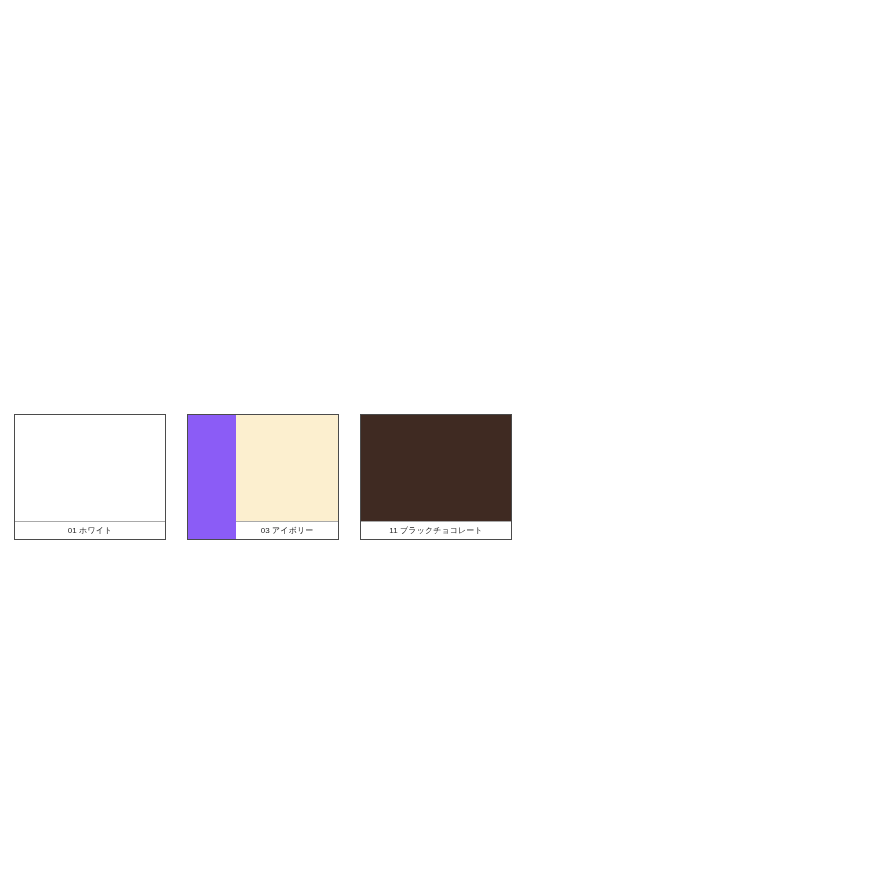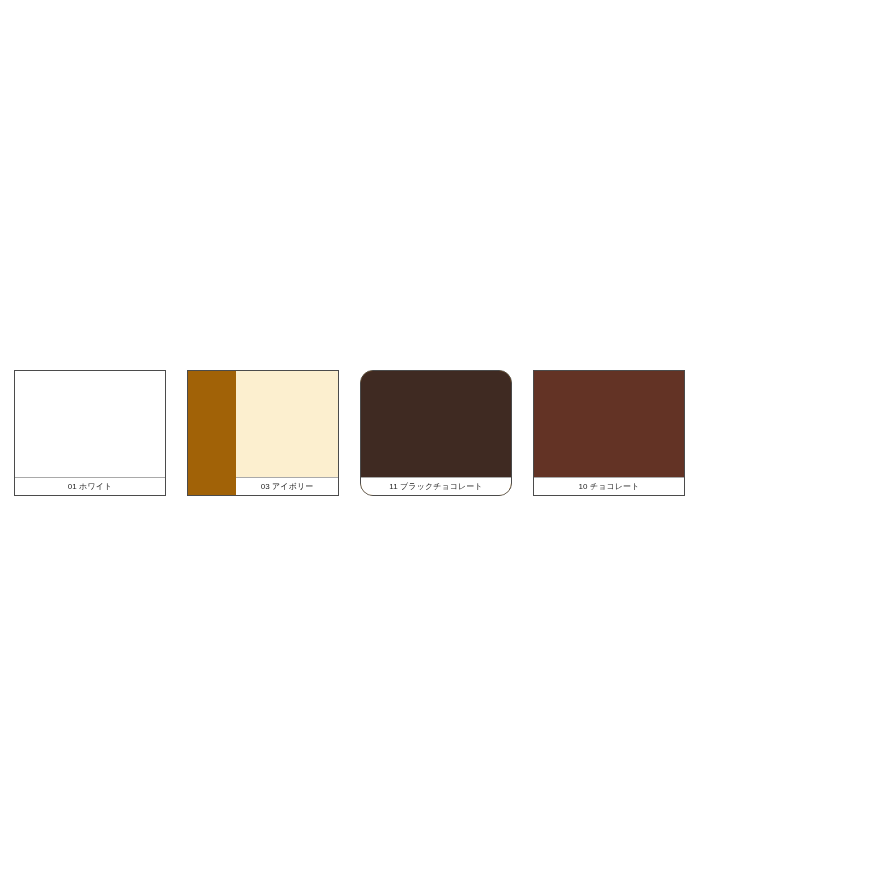--- a/index.html
+++ b/index.html
@@ -26,24 +26,25 @@
     align-items: flex-start;
     justify-content: flex-start;
   }
 
   .swatch-card {
     width: 152px;
     height: 126px;
     margin-right: 21px;
     box-sizing: border-box;
     border: 1.4px solid #4b4b4b;
-    background: #a16207;
+    background: #8b5cf6;
     display: flex;
     flex-direction: column;
     overflow: hidden;
+    margin-top: 44px;
   }
   .swatch-card:last-child {
     margin-right: 0;
   }
 
   .swatch-color {
     flex: 0 0 107px;
     width: 100%;
     box-sizing: border-box;
     border-bottom: 1.4px solid #a9a9a9;
@@ -82,27 +83,21 @@
   </div>
 
 
   <div class="swatch-card" style="border-color: rgb(75, 75, 75); padding-left: 48px;">
     <div class="swatch-color" style="background-color: rgb(252, 239, 207); border-bottom-color: rgb(169, 169, 169);"></div>
     <div class="swatch-label" style="background-color: rgb(255, 255, 255);">
       <span class="swatch-label-text" style="color: rgb(28, 28, 28);">03 アイボリー</span>
     </div>
   </div>
 
-  <div class="swatch-card" style="border-color: rgb(75, 75, 75); border-radius: 13px;">
+  <div class="swatch-card" style="border-color: rgb(75, 75, 75);">
     <div class="swatch-color" style="background-color: rgb(63, 42, 34); border-bottom-color: rgb(169, 169, 169);"></div>
     <div class="swatch-label" style="background-color: rgb(255, 255, 255);">
       <span class="swatch-label-text" style="color: rgb(28, 28, 28);">11 ブラックチョコレート</span>
     </div>
   </div>
 
-  <div class="swatch-card" style="border-color: rgb(75, 75, 75);">
-    <div class="swatch-color" style="background-color: rgb(99, 51, 37); border-bottom-color: rgb(169, 169, 169);"></div>
-    <div class="swatch-label" style="background-color: rgb(255, 255, 255);">
-      <span class="swatch-label-text" style="color: rgb(28, 28, 28);">10 チョコレート</span>
-    </div>
-  </div>
 
 </div>
 
 </body></html>

